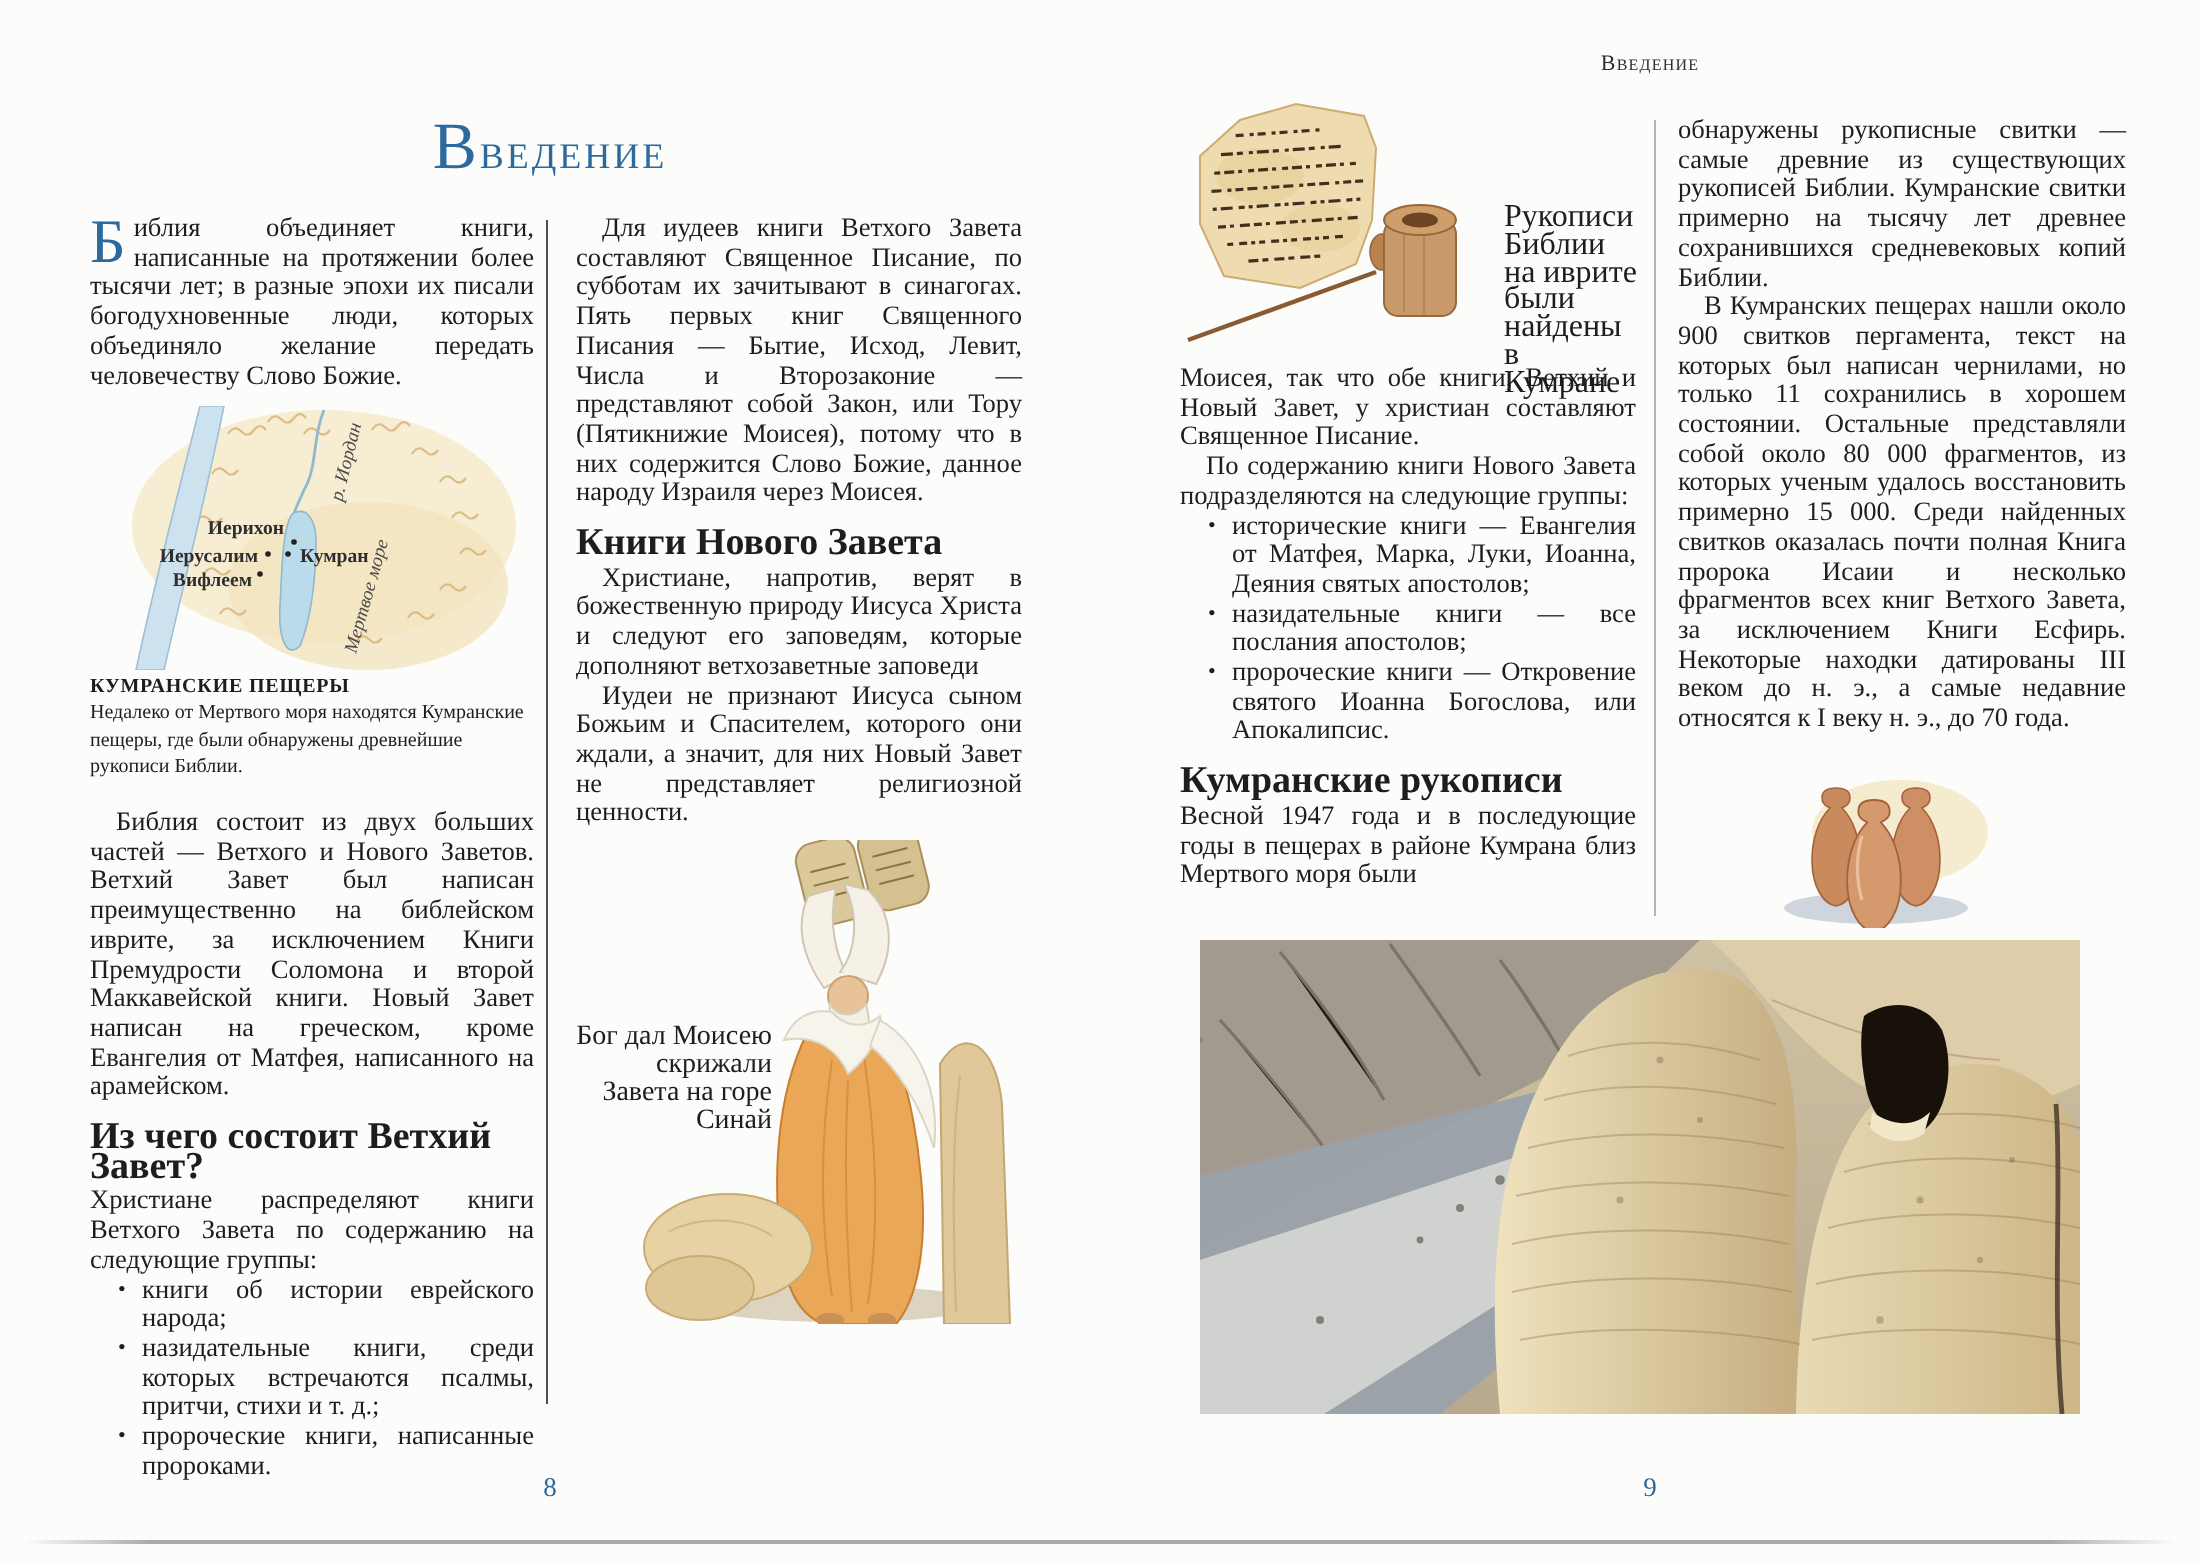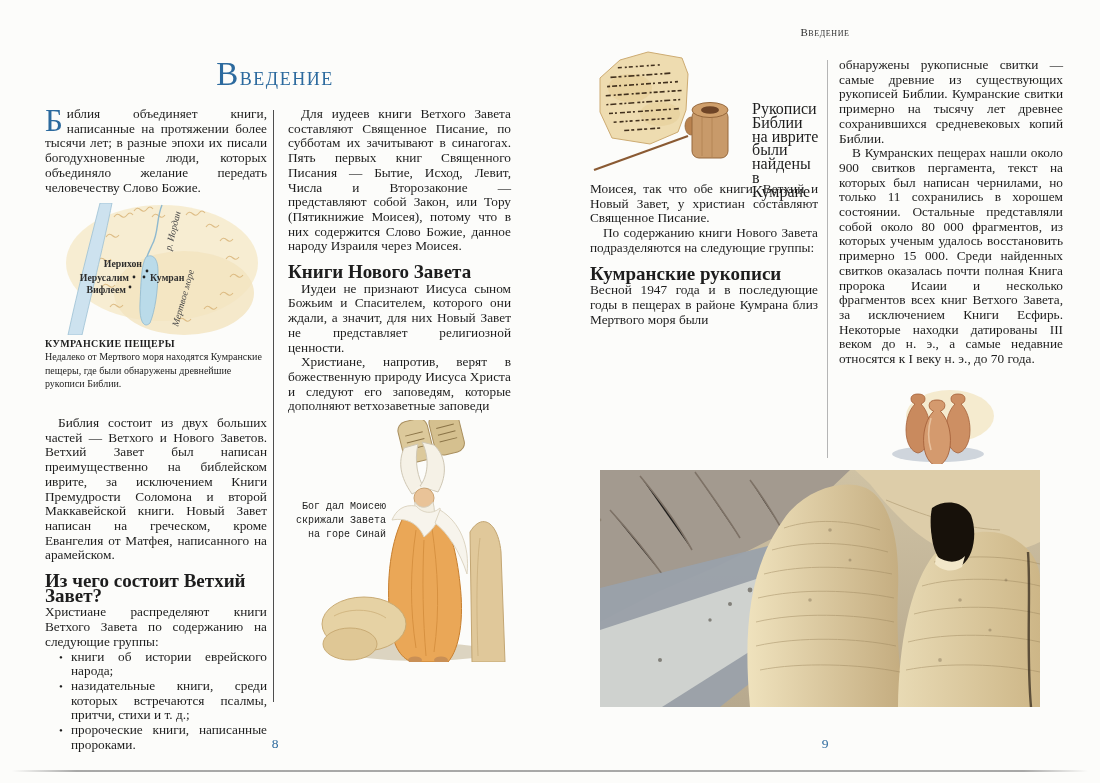--- a/index.html
+++ b/index.html
@@ -17,21 +17,21 @@
     color:#2c6a9e;font-weight:400;margin:0;
   }
   .page-title::first-letter{font-size:33px;}
   .running-head{
     left:550px;top:26px;width:550px;text-align:center;
     font-variant:small-caps;font-size:11px;letter-spacing:.6px;color:#2e2e2e;
   }
   .col{font-size:13.3px;line-height:14.7px;text-align:justify;}
   .col p{margin:0;}
   .col p.indent{text-indent:13px;}
-  .col p.gap{margin-top:26px;}
+  .col p.gap{margin-top:14px;}
   .col h3{font-size:19px;margin:11px 0 2px;font-weight:bold;text-align:left;}
   .dropcap{
     float:left;font-size:31px;line-height:25px;color:#2c6a9e;
     padding:1px 4px 0 0;font-weight:400;
   }
   .col ul{margin:0 0 0 14px;padding:0;list-style:none;}
   .col li{position:relative;padding-left:12px;}
   .col li::before{content:"•";position:absolute;left:0;top:0;font-size:11px;}
   .figcap{font-size:10px;line-height:13.2px;text-align:left;}
   .figcap .cap-title{font-weight:bold;letter-spacing:.4px;display:block;}
@@ -41,21 +41,21 @@
   .pagenum{font-size:13.5px;color:#2c6a9e;text-align:center;top:736px;width:550px;}
   .pagenum-left{left:0;}
   .pagenum-right{left:550px;}
   
   .map-fig{margin:8px auto 2px;width:205px;height:132px;}
   .scroll-fig{position:relative;height:138px;}
   .scroll-fig svg{position:absolute;left:0;top:4px;}
   .scroll-cap{position:absolute;left:162px;top:58px;width:68px;font-size:16px;line-height:13.8px;text-align:left;}
   .moses-fig{position:relative;height:242px;margin-top:6px;}
   .moses-fig svg{position:absolute;right:-4px;top:0;}
-  .moses-cap{position:absolute;left:0;top:80px;width:98px;font-size:10px;line-height:14px;text-align:right;font-family:Liberation Mono, monospace;}
+  .moses-cap{position:absolute;left:0;top:92px;width:98px;font-size:14px;line-height:14px;text-align:right;}
   .photo{left:600px;top:470px;width:440px;height:237px;}
   .jars-fig{left:880px;top:388px;width:125px;height:76px;}
   .bottom-rule{
     left:12px;right:12px;top:770px;height:2px;
     background:linear-gradient(to right,rgba(150,150,150,0),rgba(140,140,140,.75) 6%,rgba(140,140,140,.75) 94%,rgba(150,150,150,0));
   }
   .map-town{font-size:9.8px;font-weight:600;fill:#2e2e2e;}
   .map-water{font-size:9.5px;font-style:italic;fill:#4a4a4a;}
 </style>
 </head>
@@ -121,22 +121,22 @@
   <ul>
     <li>книги об истории еврейского народа;</li>
     <li>назидательные книги, среди которых встречаются псалмы, притчи, стихи и т. д.;</li>
     <li>пророческие книги, написанные пророками.</li>
   </ul>
 </div>
 
 <div class="abs col" style="left:288px;top:107px;width:223px;">
   <p class="indent">Для иудеев книги Ветхого Завета составляют Священное Писание, по субботам их зачитывают в синагогах. Пять первых книг Священного Писания — Бытие, Исход, Левит, Числа и Второзаконие — представляют собой Закон, или Тору (Пятикнижие Моисея), потому что в них содержится Слово Божие, данное народу Израиля через Моисея.</p>
   <h3>Книги Нового Завета</h3>
+  <p class="indent">Христиане, напротив, верят в божественную природу Иисуса Христа и следуют его заповедям, которые дополняют ветхозаветные заповеди</p>
   <p class="indent">Иудеи не признают Иисуса сыном Божьим и Спасителем, которого они ждали, а значит, для них Новый Завет не представляет религиозной ценности.</p>
-  <p class="indent">Христиане, напротив, верят в божественную природу Иисуса Христа и следуют его заповедям, которые дополняют ветхозаветные заповеди</p>
 
   <div class="moses-fig">
     <div class="moses-cap">Бог дал Моисею скрижали Завета на горе Синай</div>
     <svg width="195" height="242" viewBox="0 0 195 242" xmlns="http://www.w3.org/2000/svg">
       <ellipse cx="100" cy="232" rx="72" ry="9" fill="#cfc3a8" opacity="0.7"></ellipse>
 
       <path d="M152,242 L150,112 C162,92 178,102 181,132 L185,242 Z" fill="#e0c89a" stroke="#c3a673" stroke-width="1"></path>
       <path d="M158,236 C156,180 157,140 160,118" stroke="#c3a673" fill="none" opacity="0.6"></path>
 
       <g transform="translate(76,4) rotate(-14)">
@@ -211,20 +211,25 @@
         <ellipse cx="120" cy="62" rx="18" ry="7.5" fill="#cf9f6b" stroke="#96683c" stroke-width="1"></ellipse>
         <ellipse cx="120" cy="62" rx="9" ry="3.8" fill="#6e4426"></ellipse>
       </g>
       <line x1="4" y1="122" x2="98" y2="88" stroke="#8a5a33" stroke-width="2.2"></line>
     </svg>
     <div class="scroll-cap">Рукописи Библии на иврите были найдены в Кумране</div>
   </div>
 
   <p>Моисея, так что обе книги, Ветхий и Новый Завет, у христиан составляют Священное Писание.</p>
   <p class="indent">По содержанию книги Нового Завета подразделяются на следующие группы:</p>
+  <ul>
+    <li>исторические книги — Евангелия от Матфея, Марка, Луки, Иоанна, Деяния святых апостолов;</li>
+    <li>назидательные книги — все послания апостолов;</li>
+    <li>пророческие книги — Откровение святого Иоанна Богослова, или Апокалипсис.</li>
+  </ul>
   <h3>Кумранские рукописи</h3>
   <p>Весной 1947 года и в последующие годы в пещерах в районе Кумрана близ Мертвого моря были</p>
 </div>
 
 <div class="abs col" style="left:839px;top:58px;width:224px;">
   <p>обнаружены рукописные свитки — самые древние из существующих рукописей Библии. Кумранские свитки примерно на тысячу лет древнее сохранившихся средневековых копий Библии.</p>
   <p class="indent">В Кумранских пещерах нашли около 900 свитков пергамента, текст на которых был написан чернилами, но только 11 сохранились в хорошем состоянии. Остальные представляли собой около 80 000 фрагментов, из которых ученым удалось восстановить примерно 15 000. Среди найденных свитков оказалась почти полная Книга пророка Исаии и несколько фрагментов всех книг Ветхого Завета, за исключением Книги Есфирь. Некоторые находки датированы III веком до н. э., а самые недавние относятся к I веку н. э., до 70 года.</p>
 </div>
 
 <div class="abs jars-fig">

